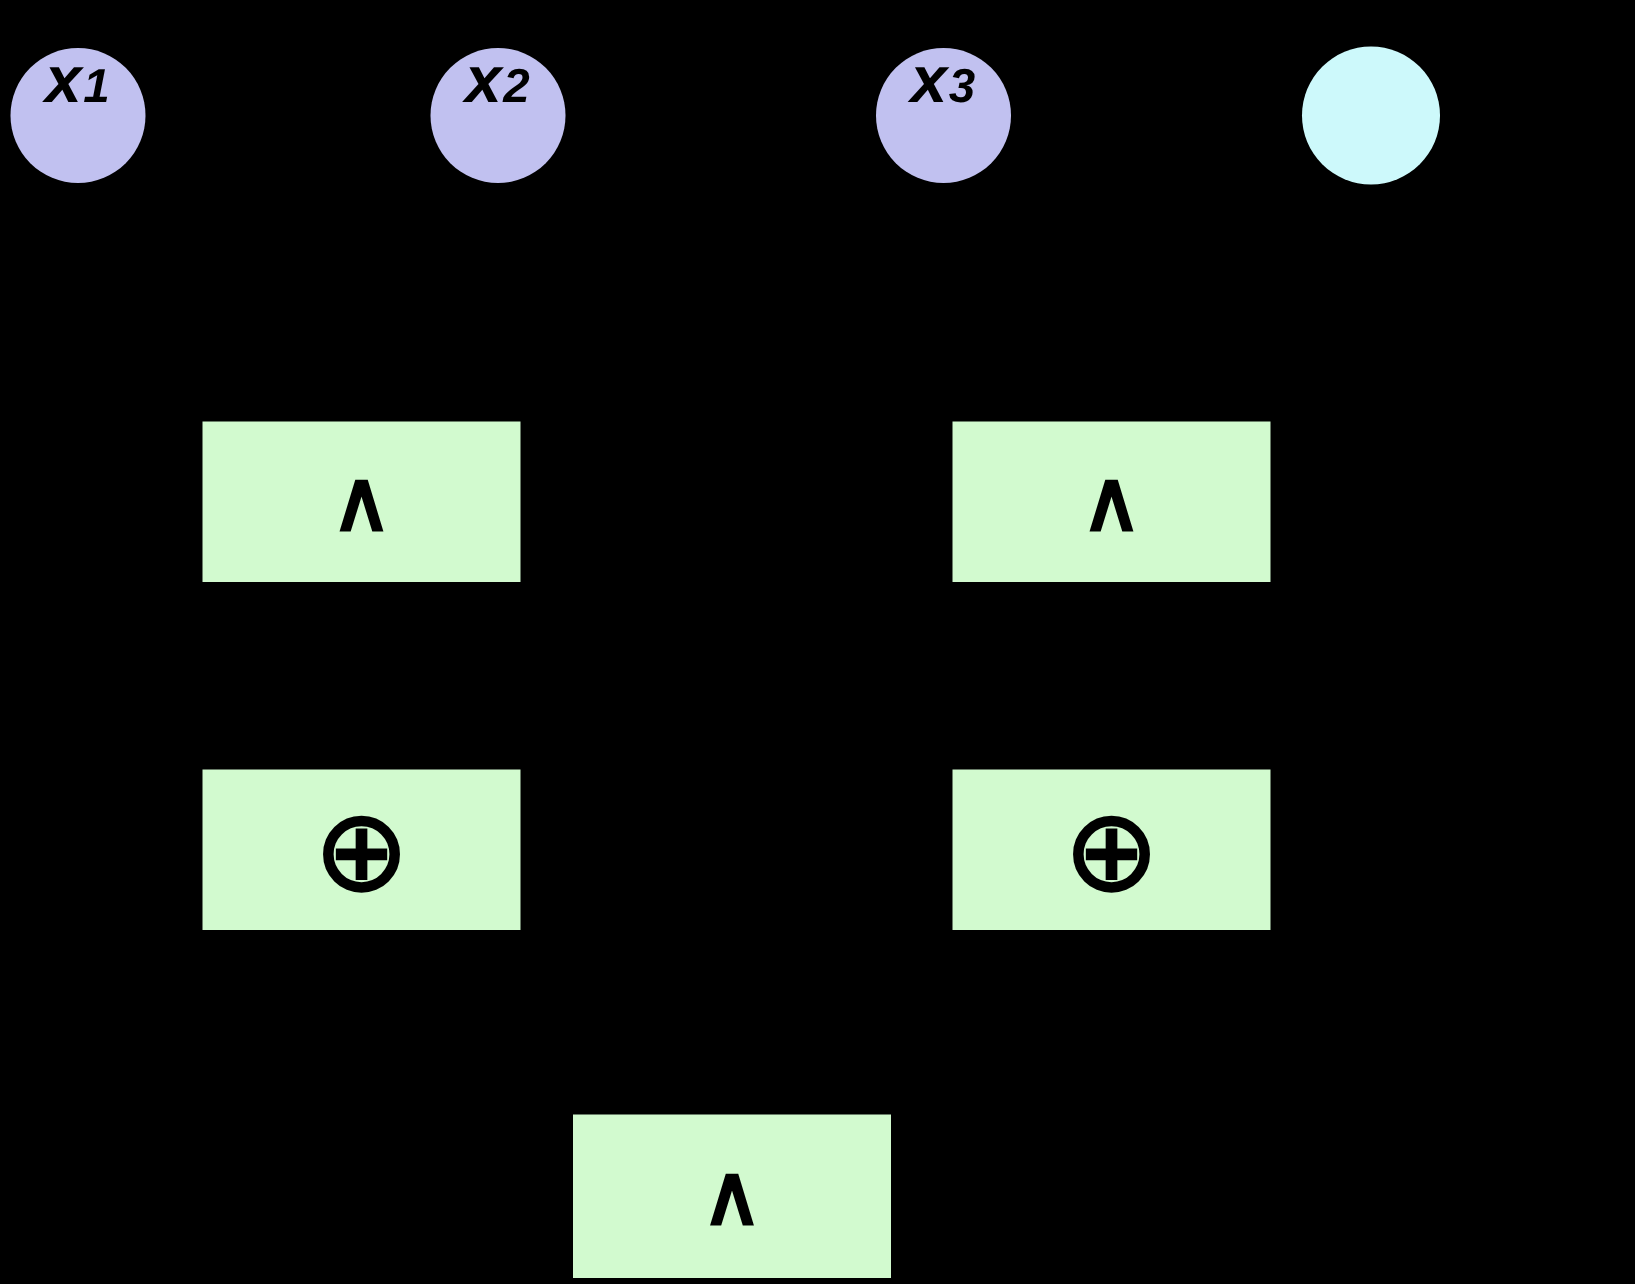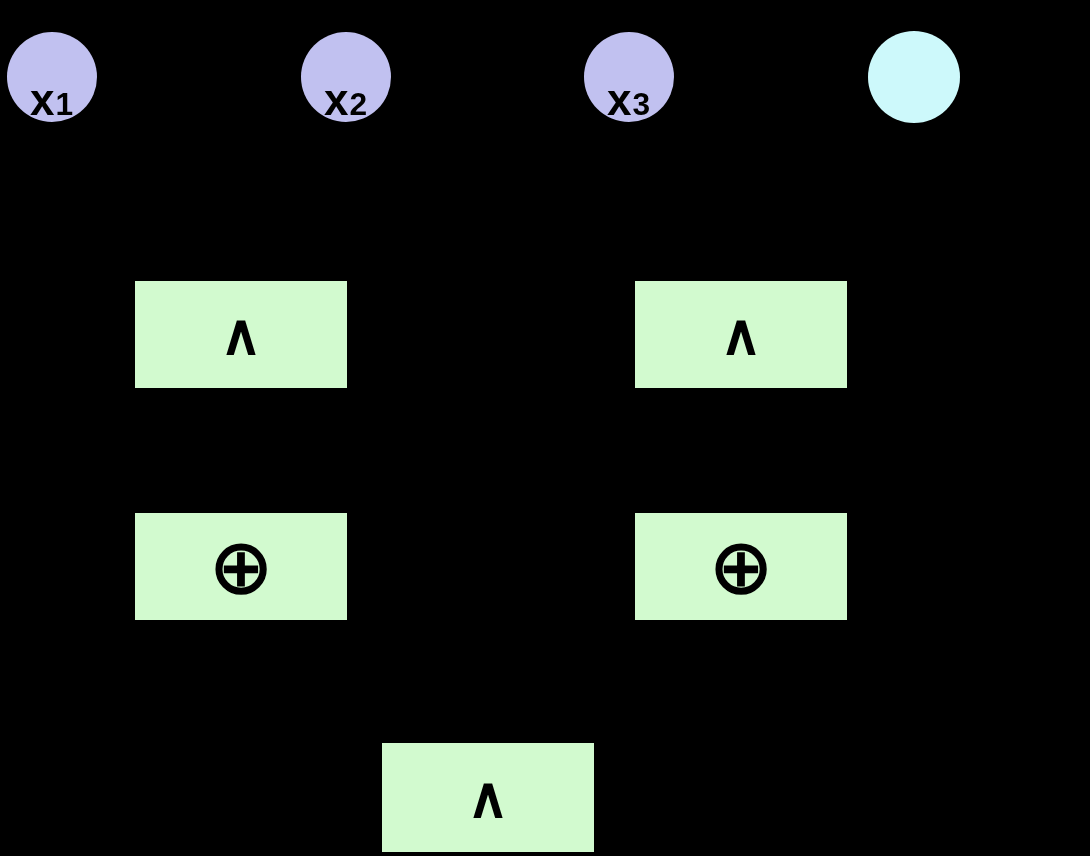--- a/index.html
+++ b/index.html
@@ -18,27 +18,28 @@
     width: 1090px;
     height: 856px;
   }
   
   .node {
     position: absolute;
     width: 90px;
     height: 90px;
     border-radius: 50%;
     display: flex;
-    align-items: flex-end;
+    align-items: flex-start;
     justify-content: center;
+    font-style: italic;
   }
   .node.input  { background: var(--input-node-fill, #c1c1f0); }
   .node.output { background: var(--output-node-fill, #cdf9fb); width: 92px; height: 92px; }
   .n-x1  { left: 7px;   top: 32px; }
-  .n-x2  { left: 301px; top: 32px; }
+  .n-x2  { left: 287px; top: 32px; }
   .n-x3  { left: 584px; top: 32px; }
   .n-out { left: 868px; top: 31px; }
   .lbl {
     color: var(--symbol-color, #000);
     font-size: 44px;
     font-weight: 700;
     line-height: 1;
     letter-spacing: 1px;
   }
   .lbl .sub {

